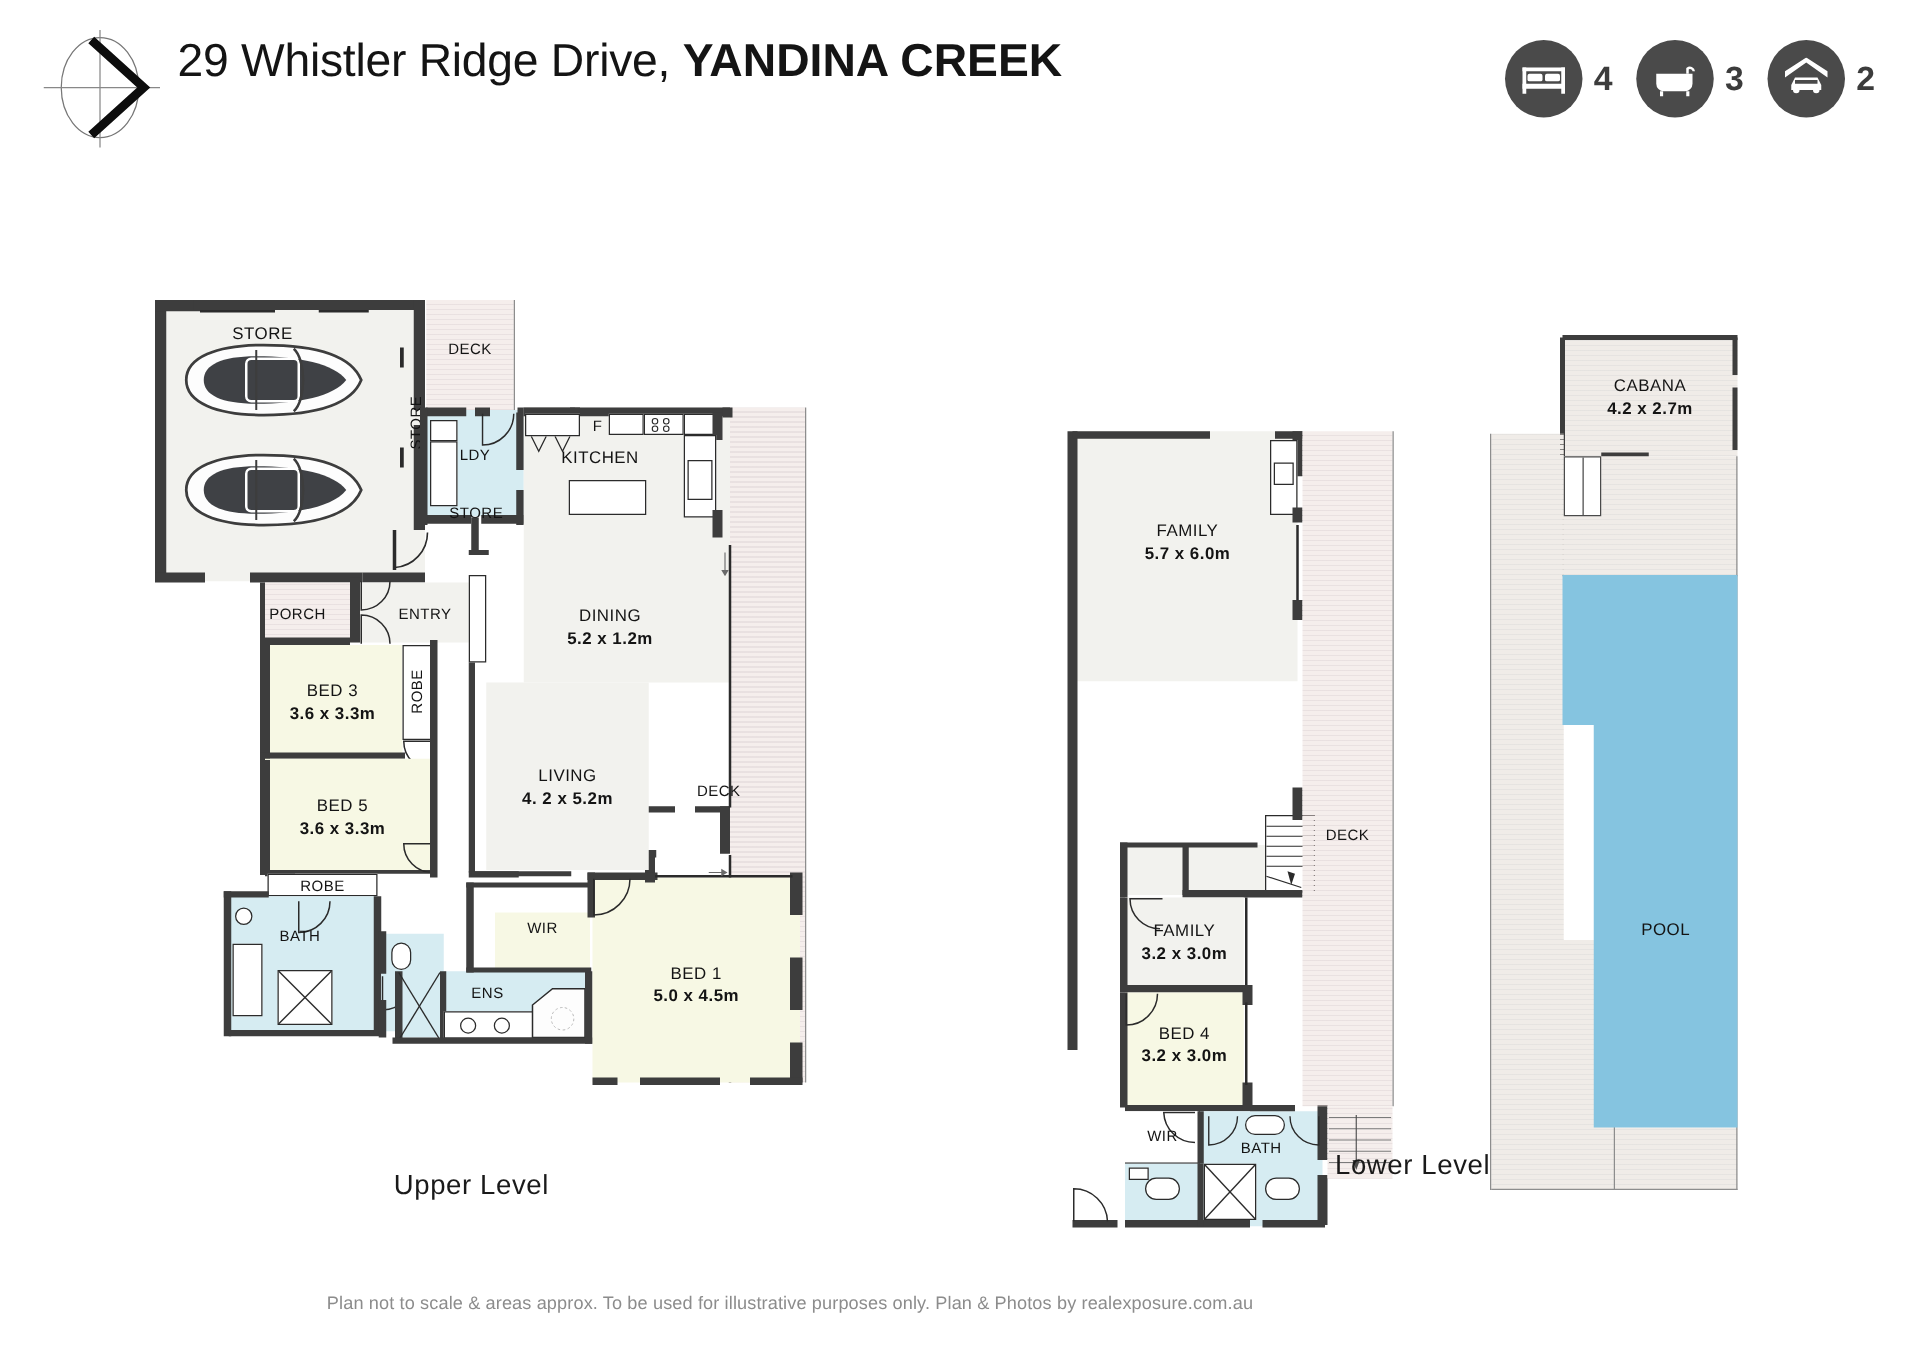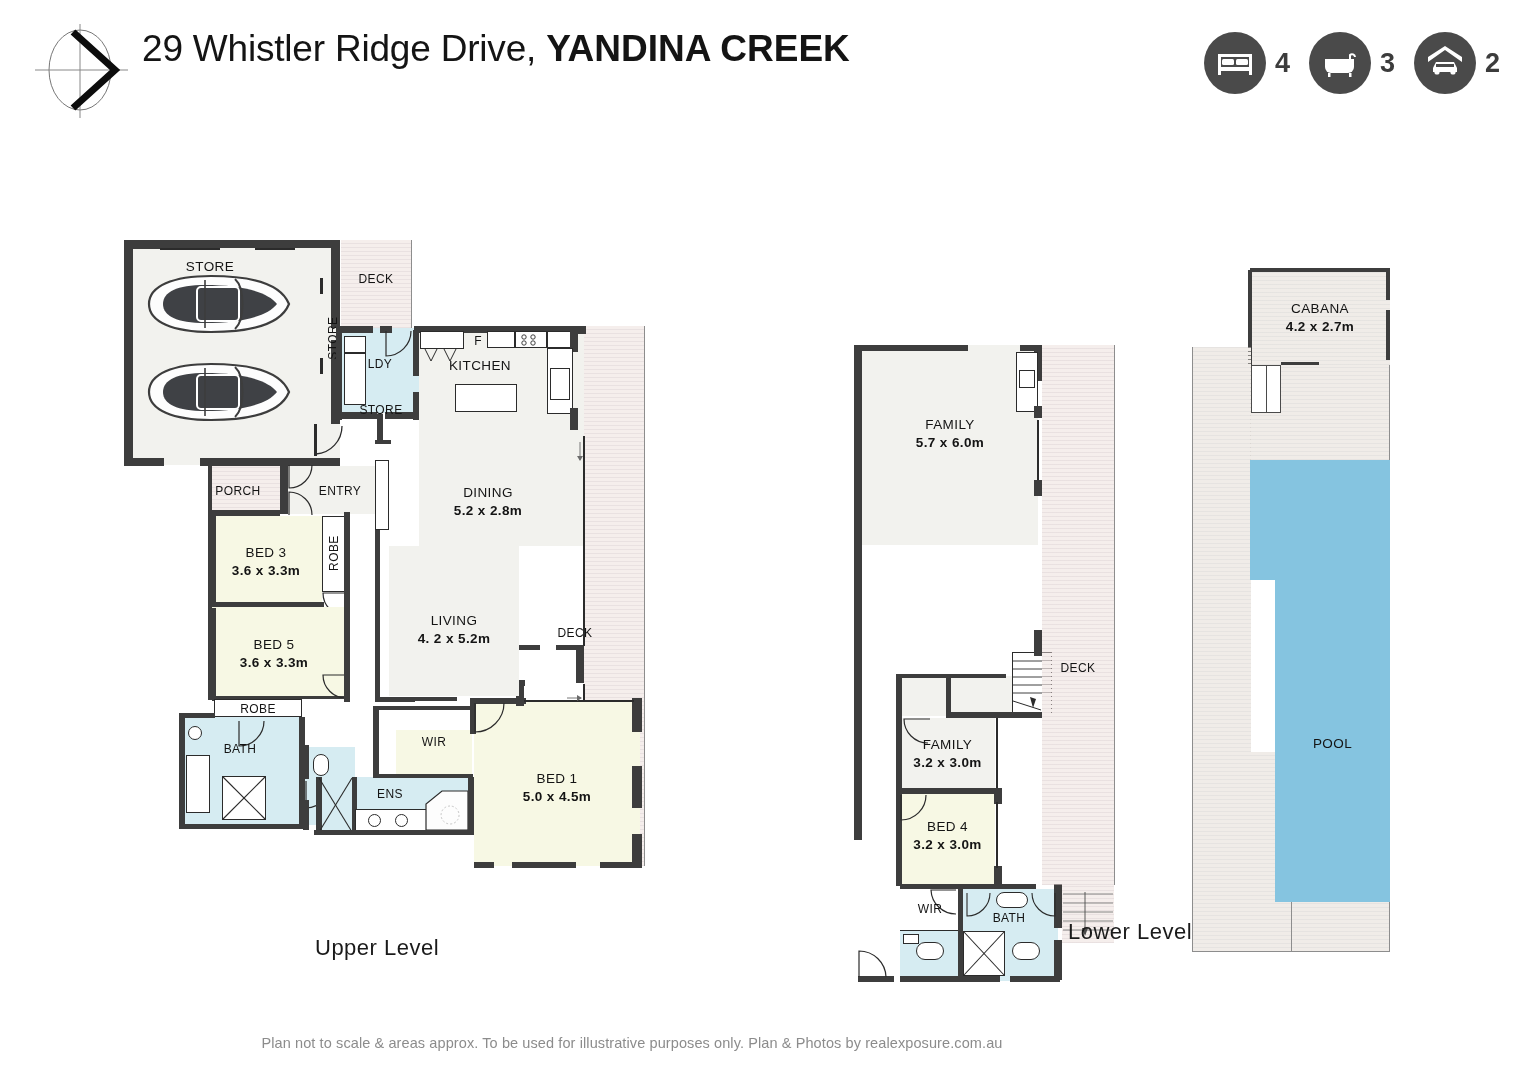--- a/index.html
+++ b/index.html
@@ -227,21 +227,21 @@
     <div class="wall" style="left:570px;top:190px;width:8px;height:22px;"></div>
     <div class="fix" style="left:547px;top:208px;width:26px;height:66px;"></div>
     <div class="fix" style="left:550px;top:228px;width:20px;height:32px;"></div>
     <div class="wall" style="left:570px;top:268px;width:8px;height:22px;"></div>
     <div class="lbl" style="left:440px;top:217px;width:80px;">KITCHEN</div>
     <div class="fix" style="left:455px;top:244px;width:62px;height:28px;"></div>
 
     <div class="room fill-neutral" style="left:419px;top:296px;width:165px;height:110px;"></div>
     <div class="lbl" style="left:440px;top:344px;width:96px;">
       <span>DINING</span>
-      <span class="dim">5.2 x 2.8m</span>
+      <span class="dim">5.2 x 1.2m</span>
     </div>
 
     <div class="fill-white" style="position:absolute;left:454px;top:509px;width:52px;height:33px;border:1.4px solid #2b2b2b;"></div>
     <svg style="position:absolute;left:455px;top:510px;" width="50" height="31" viewBox="0 0 50 31">
       <line x1="7" y1="0" x2="7" y2="31" stroke="#2b2b2b" stroke-width="0.9"></line>
       <line x1="14" y1="0" x2="14" y2="31" stroke="#2b2b2b" stroke-width="0.9"></line>
       <line x1="21" y1="0" x2="21" y2="31" stroke="#2b2b2b" stroke-width="0.9"></line>
       <line x1="28" y1="0" x2="28" y2="31" stroke="#2b2b2b" stroke-width="0.9"></line>
     </svg>
     <svg style="position:absolute;left:492px;top:509px;" width="26" height="34" viewBox="0 0 26 34">

